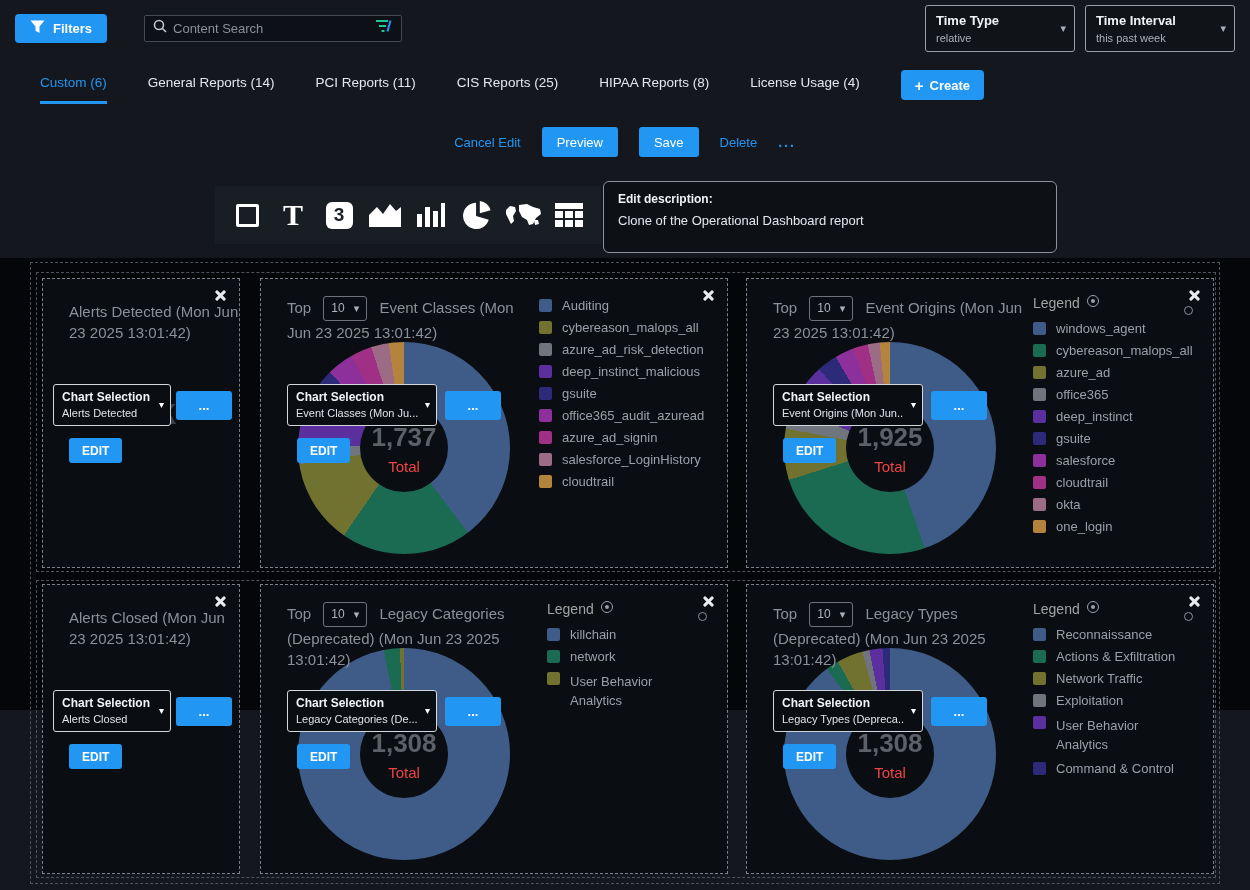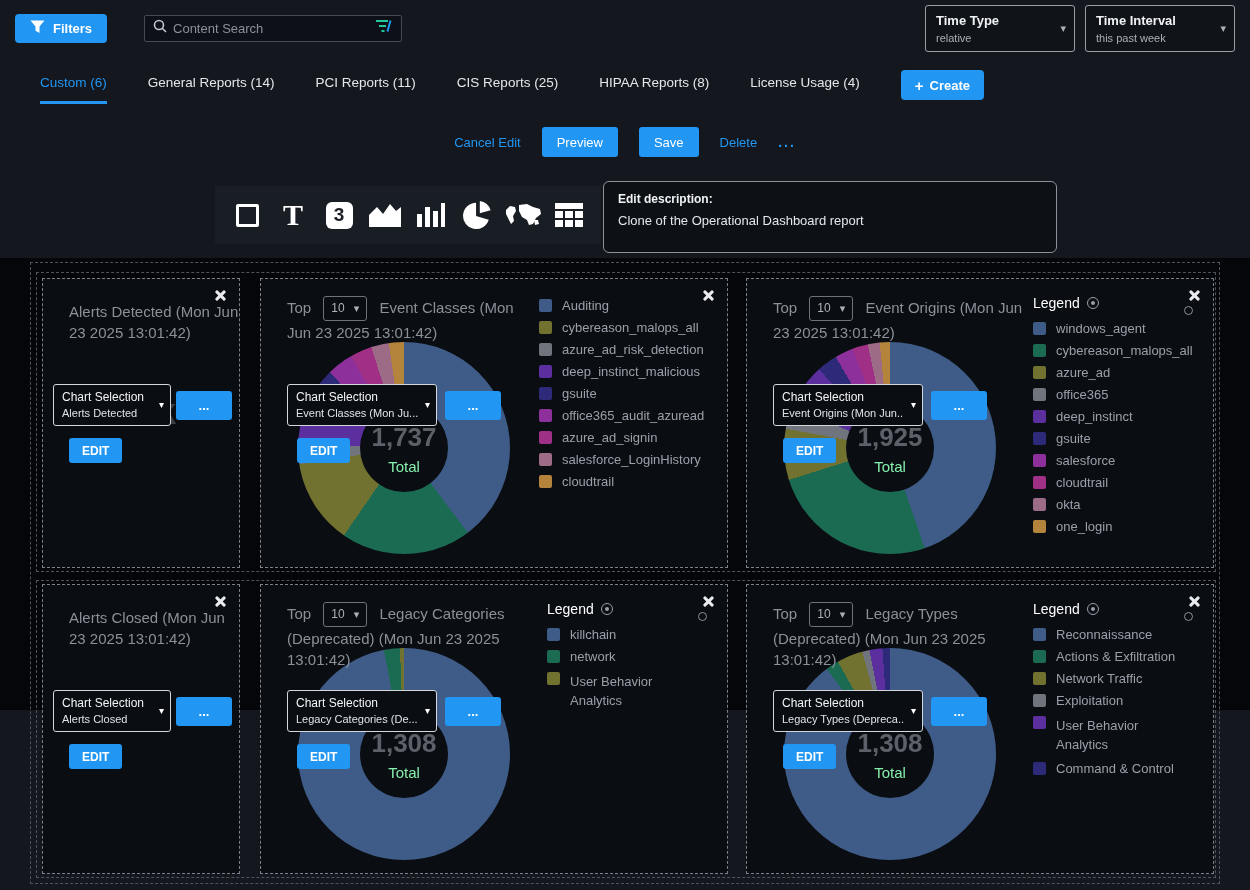--- a/index.html
+++ b/index.html
@@ -56,36 +56,36 @@
   .xclose::after{transform:rotate(-45deg)}
   .wcirc{position:absolute;right:20px;top:27px;width:9px;height:9px;border:1.5px solid #8b9199;border-radius:50%;z-index:5;cursor:pointer}
 
   .whead{position:absolute;left:26px;top:18px;width:254px;font-size:15px;line-height:21px;color:#8b9199;z-index:2}
   .numtitle{position:absolute;left:26px;top:22px;width:172px;font-size:15px;line-height:21px;color:#8b9199}
   .topsel{display:inline-flex;align-items:center;gap:9px;border:1px solid #6e737b;border-radius:3px;padding:1px 7px;margin:0 8px;font-size:12px;color:#aeb4bc;cursor:pointer;position:relative;top:-1px}
 
   .donut{position:absolute;left:37px;top:63px;width:212px;height:212px;border-radius:50%;z-index:1}
   .hole{position:absolute;left:62px;top:62px;width:88px;height:88px;border-radius:50%;background:#0a0d12;display:flex;flex-direction:column;align-items:center;justify-content:center}
   .tnum{font-size:26px;font-weight:700;color:#5c6169}
-  .tlbl{font-size:15px;color:#86efac;margin-top:5px}
+  .tlbl{font-size:15px;color:#ef4444;margin-top:5px}
 
   .csel{position:absolute;left:26px;top:105px;width:150px;height:42px;background:#0a0d12;border:1px solid #d4d7dc;border-radius:3px;padding:5px 8px;cursor:pointer;z-index:3}
-  .csel .cl{font-size:12px;font-weight:400;color:#f2f4f7}
+  .csel .cl{font-size:12px;font-weight:700;color:#f2f4f7}
   .csel .cv{font-size:11px;color:#e0e3e8;margin-top:3px;white-space:nowrap;overflow:hidden;max-width:122px}
   .csel .caretch{position:absolute;right:6px;top:50%;transform:translateY(-50%);color:#fff;font-size:10px}
   .morebtn{position:absolute;left:184px;top:112px;width:56px;height:29px;z-index:3;font-size:13px;border-radius:3px}
   .editbtn{position:absolute;left:36px;top:159px;height:25px;padding:0 13px;font-size:12px;z-index:3;border-radius:3px}
   .widget.num .csel{left:10px;width:118px}
   .widget.num .csel .cv{max-width:92px}
   .widget.num .morebtn{left:133px}
   .widget.num .editbtn{left:26px}
   .bignum{position:absolute;left:0;right:0;top:112px;text-align:center;font-size:36px;font-weight:700;color:#394048;z-index:0}
 
   .legend{position:absolute;top:16px;left:286px;width:178px;z-index:2}
-  .lhead{display:flex;align-items:center;font-size:14px;color:#ffffff;margin-bottom:11px}
+  .lhead{display:flex;font-size:14px;color:#a3a3a3;margin-bottom:11px}
   .linfo{width:12px;height:12px;border:1px solid #9aa0aa;border-radius:50%;display:inline-flex;align-items:center;justify-content:center;margin-left:7px;cursor:pointer}
   .linfo::after{content:"";width:4px;height:4px;background:#9aa0aa;border-radius:50%}
   .li{display:flex;align-items:flex-start;margin-bottom:8px;font-size:13px;color:#9aa0aa}
   .sw{width:13px;height:13px;border-radius:2px;margin-right:10px;flex-shrink:0}
   .ll{white-space:nowrap;overflow:hidden;max-width:152px;line-height:14px}
   .li.wrap .ll{white-space:normal;line-height:19px}
   .li.narrow .ll{max-width:112px}
   .li.gap{}
 </style>
 </head>

